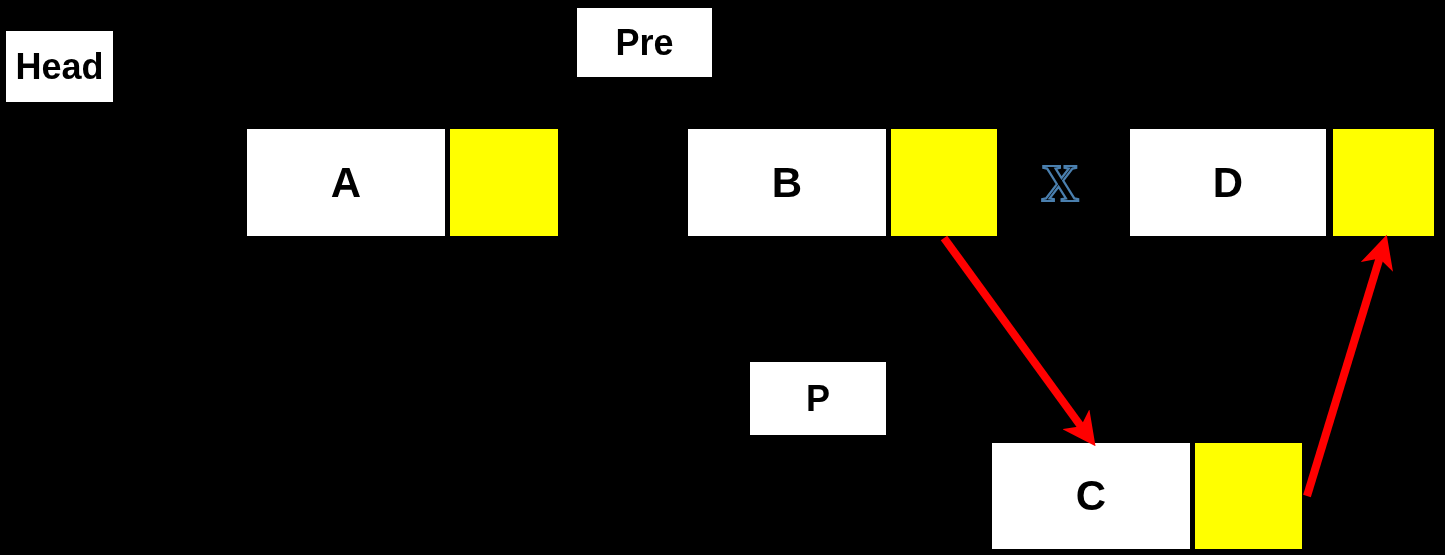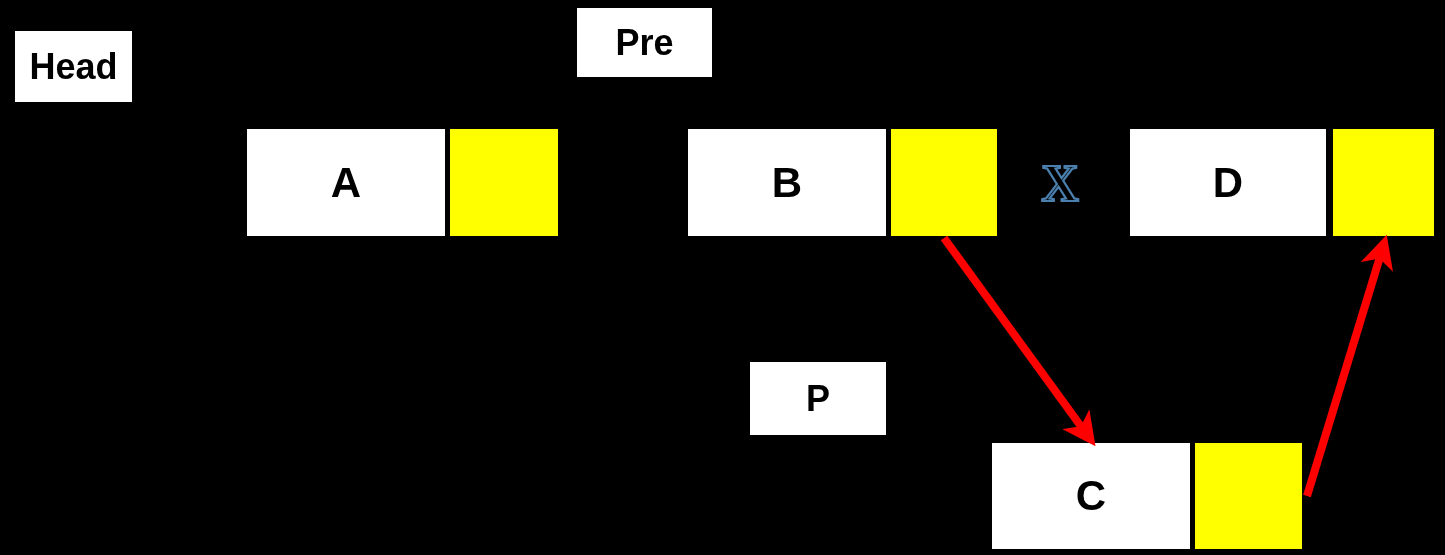--- a/index.html
+++ b/index.html
@@ -39,21 +39,21 @@
     align-items: center;
     justify-content: center;
     box-sizing: border-box;
   }
   .data-letter {
     font-size: 42px;
     line-height: 1;
     font-weight: bold;
     letter-spacing: 0px;
   }
-  #head-box { left: 6px; top: 31px; width: 117px; height: 71px; margin-left: 9px; }
+  #head-box { left: 6px; top: 31px; width: 107px; height: 71px; }
   #head-box .data-letter { font-size: 36px; }
   #pre-box  { left: 577px; top: 8px; width: 135px; height: 69px; }
   #pre-box .data-letter { font-size: 36px; }
   #p-box    { left: 750px; top: 362px; width: 136px; height: 73px; }
   #p-box .data-letter { font-size: 36px; }
 
   #node-a-data { left: 247px; top: 129px; width: 198px; height: 107px; }
   #node-a-next { left: 450px; top: 129px; width: 108px; height: 107px; }
   #node-b-data { left: 688px; top: 129px; width: 198px; height: 107px; }
   #node-b-next { left: 891px; top: 129px; width: 106px; height: 107px; }

